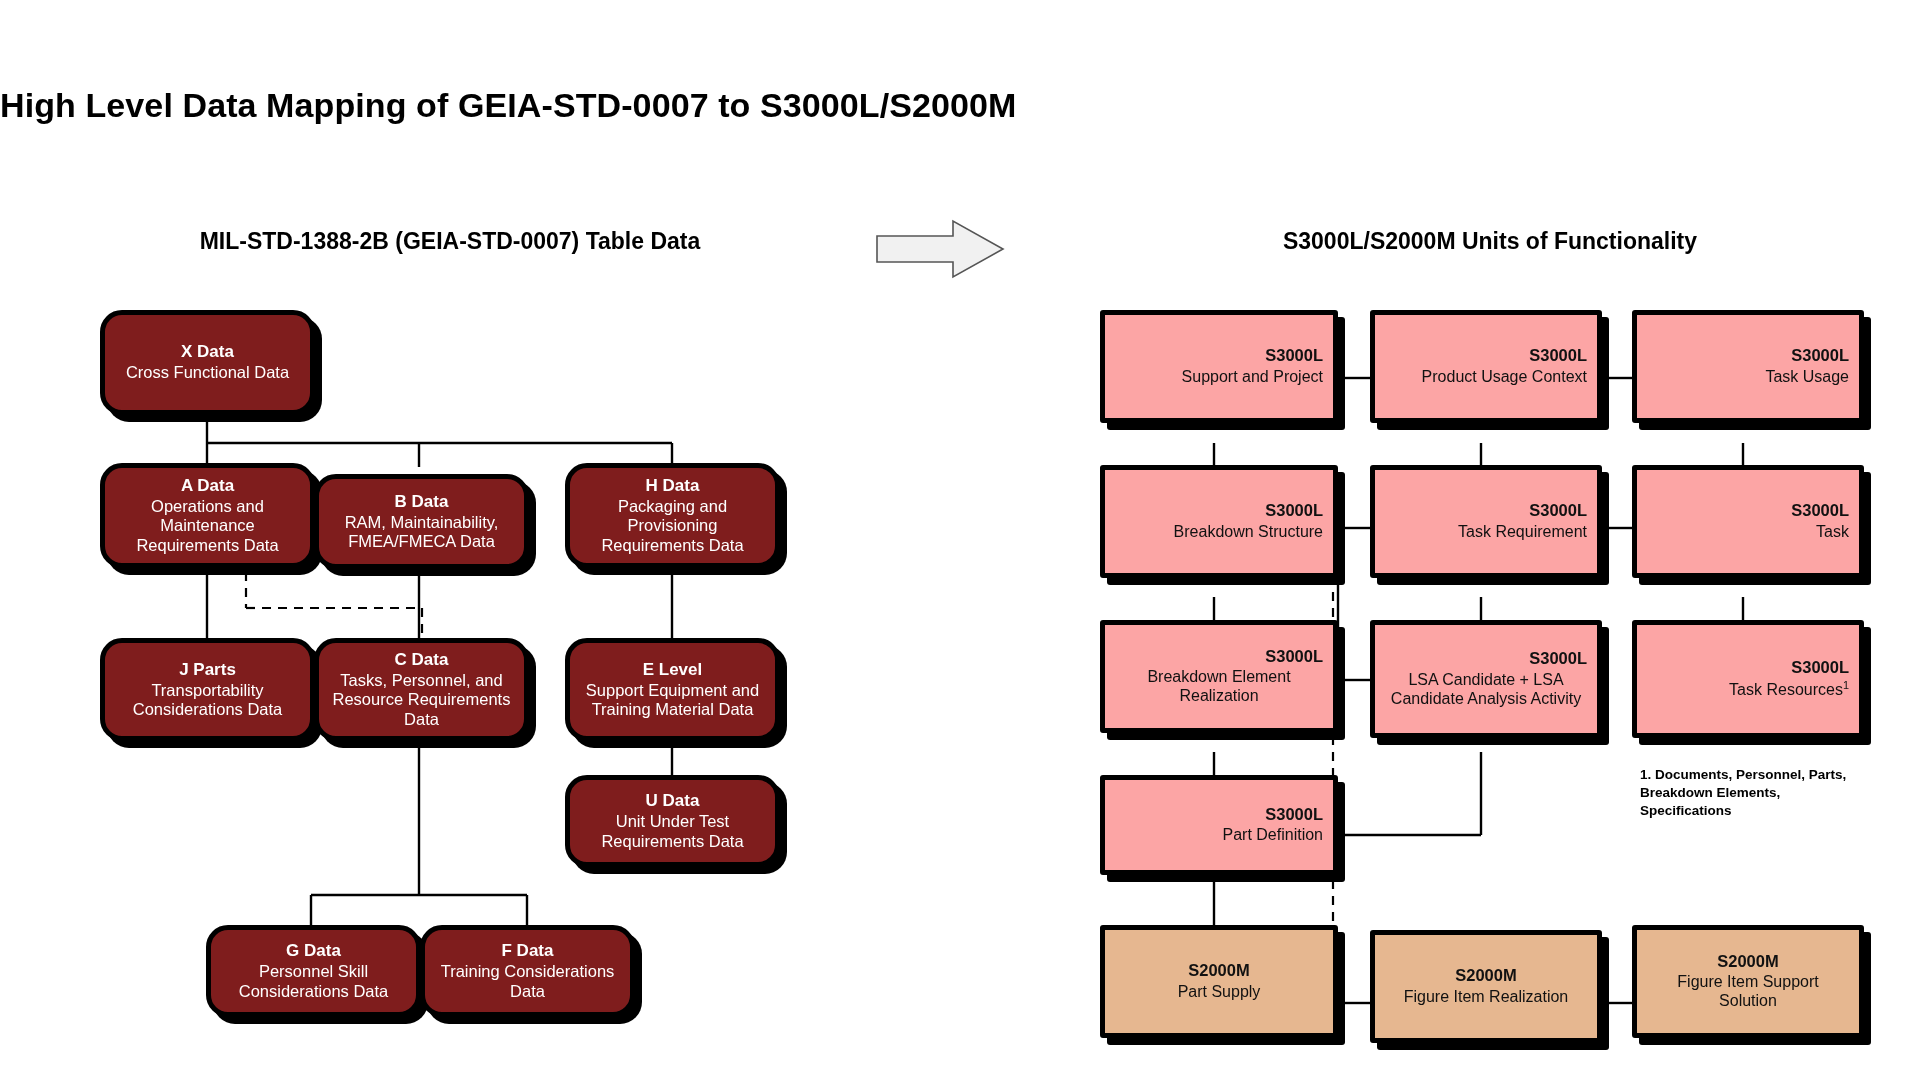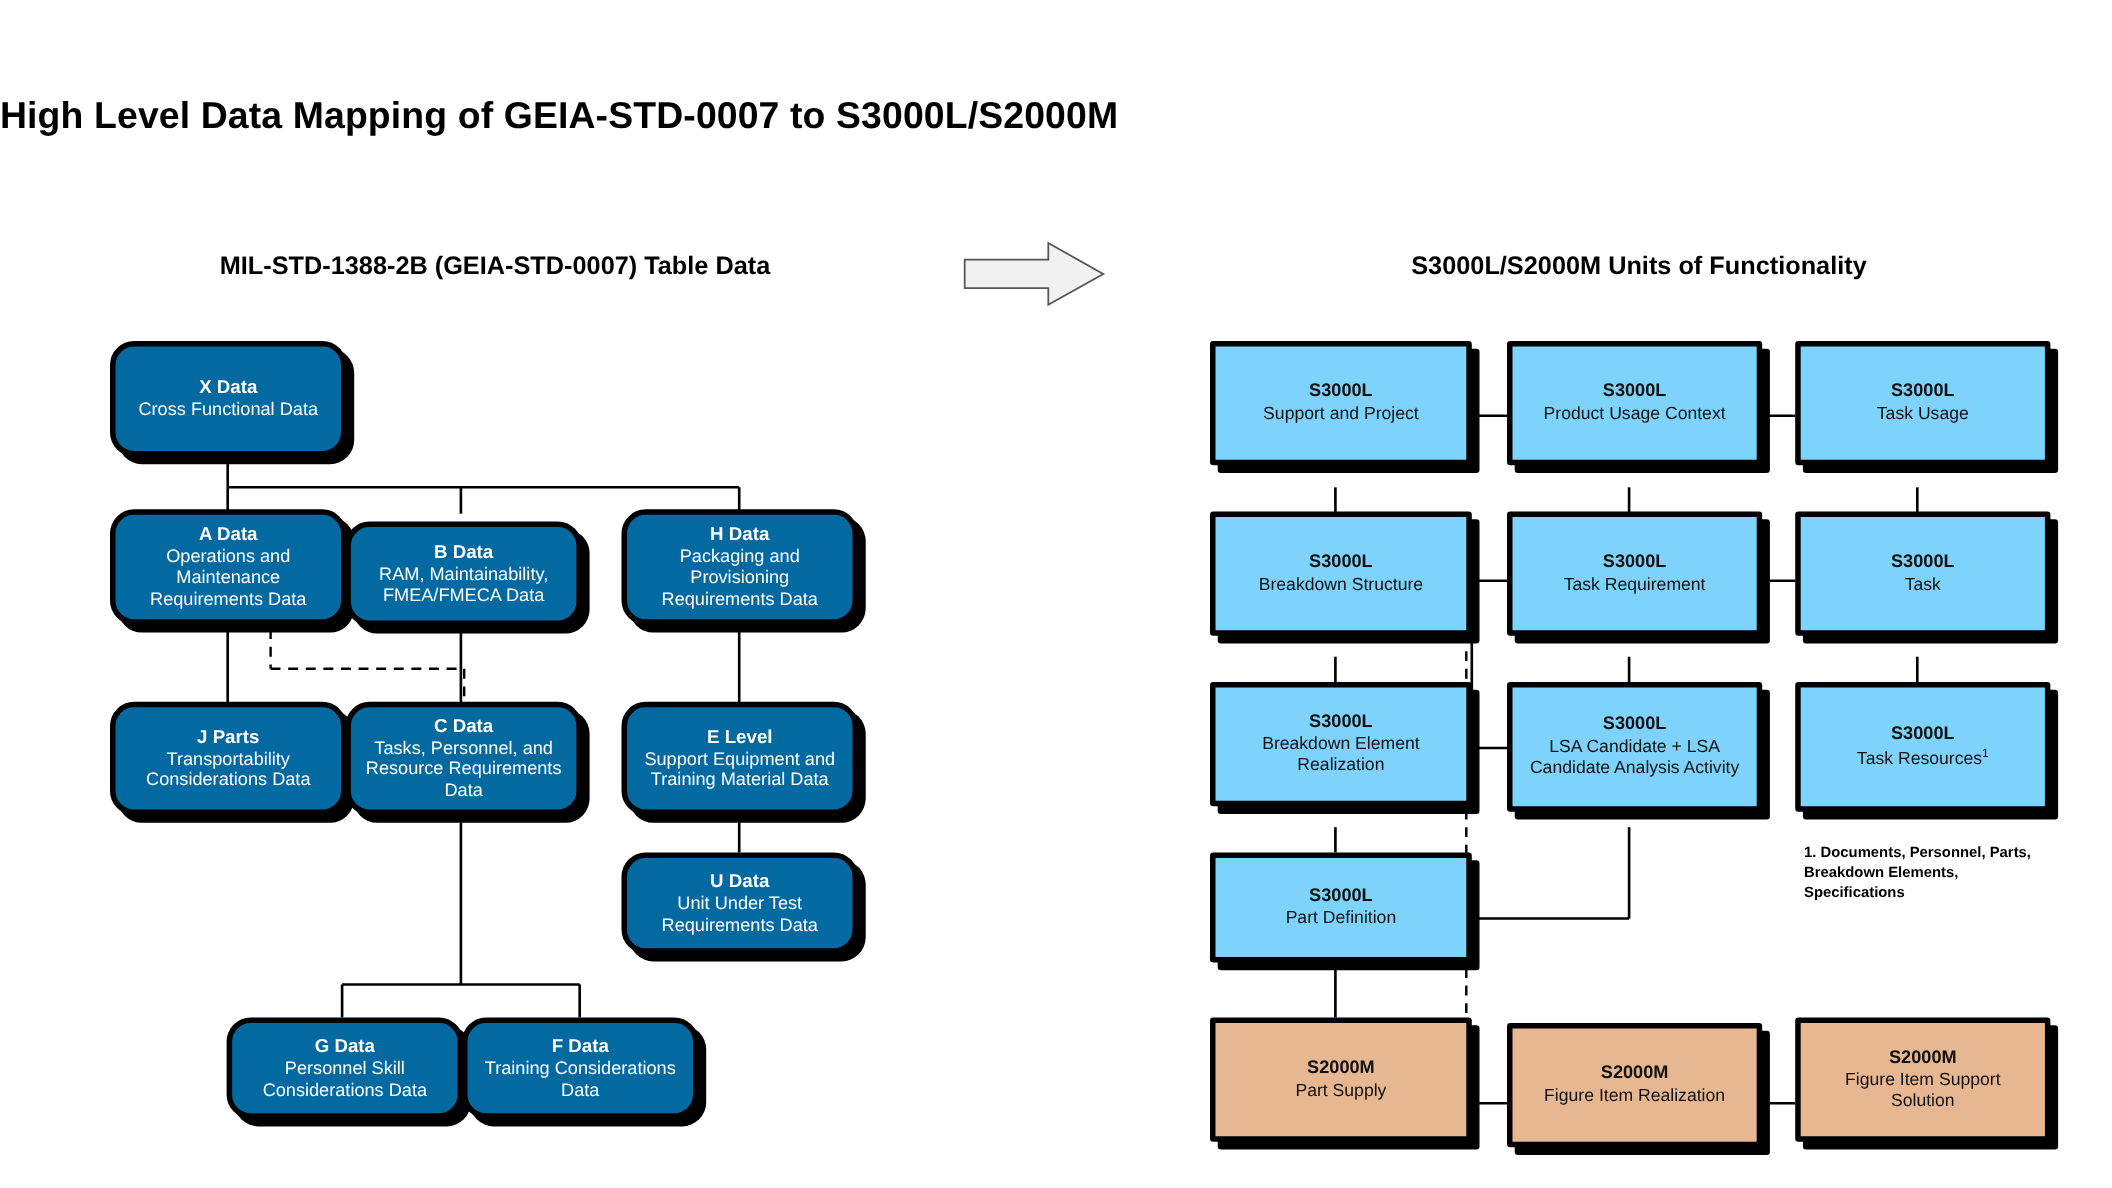--- a/index.html
+++ b/index.html
@@ -32,29 +32,29 @@
     text-align:center;line-height:1.18;
     border:5px solid #000;
     box-shadow:7px 7px 0 0 #000;
     z-index:5;
   }
   .node .ttl{font-weight:bold;}
   .node .sub{font-weight:normal;}
 
   
   .blue{
-    background:#0369a1;color:#ffffff;border-radius:22px;
+    background:#7f1d1d;color:#ffffff;border-radius:22px;
     font-size:16.5px;padding:4px 8px;
   }
   .blue .ttl{font-size:17px;margin-bottom:1px;}
 
   
   .gray{
-    background:#7dd3fc;color:#111111;border-radius:3px;
-    font-size:16px;padding:4px 10px;
+    background:#fca5a5;color:#111111;border-radius:3px;
+    font-size:16px;padding:4px 10px;align-items:flex-end;
   }
   .gray .ttl{font-size:16.5px;margin-bottom:2px;}
 
   
   .orange{
     background:#E6B790;color:#111111;border-radius:3px;
     font-size:16px;padding:4px 10px;
   }
   .orange .ttl{font-size:16.5px;margin-bottom:2px;}
 

